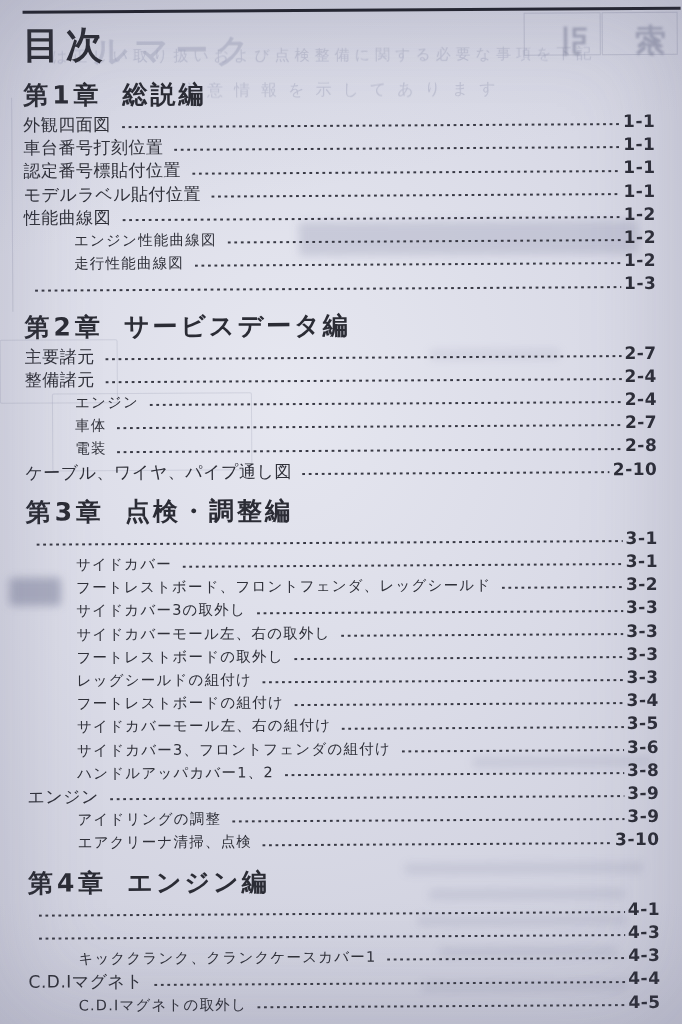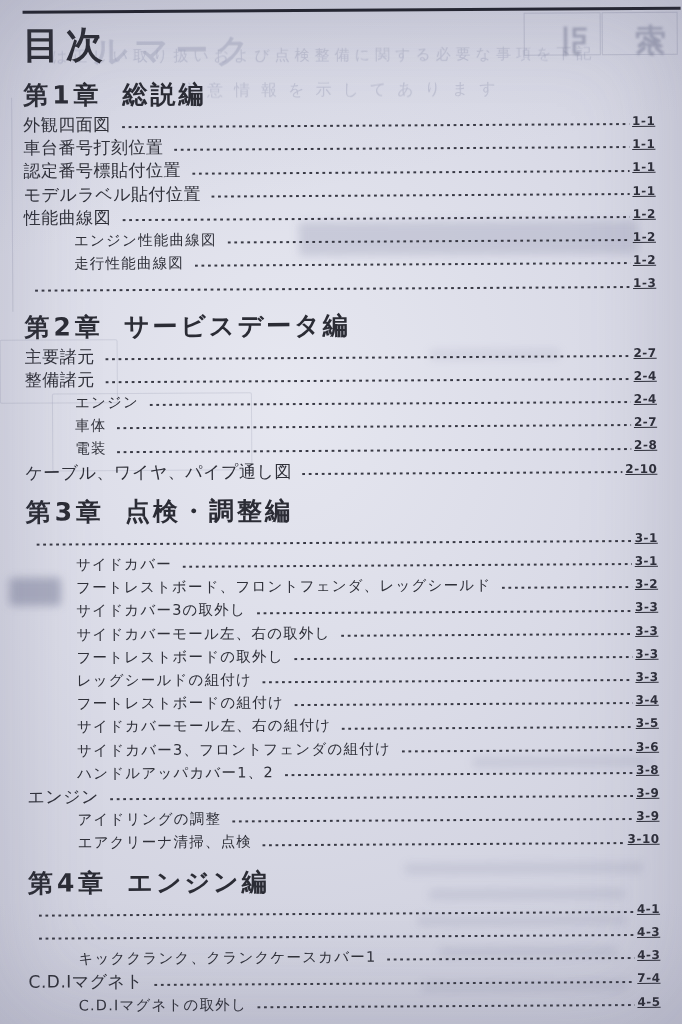--- a/index.html
+++ b/index.html
@@ -59,22 +59,22 @@
     color:#2b2c35;}
   .ch-num{letter-spacing:4px;}
   .ch-name{margin-left:20px;letter-spacing:3px;}
   .toc-row{display:flex;align-items:flex-end;line-height:23.2px;}
   .toc-row .label{font-size:17px;letter-spacing:0.5px;white-space:nowrap;}
   .toc-row.sub{padding-left:50px;}
   .toc-row.sub .label{font-size:14.5px;letter-spacing:1.2px;}
   .dots{flex:1 1 auto;min-width:16px;height:8px;margin:0 3px 5px 9px;align-self:flex-end;
     background-image:radial-gradient(circle,#383944 1.15px,transparent 1.5px);
     background-size:6.5px 8px;background-repeat:repeat-x;background-position:left center;}
-  .pagenum{font-size:12px;font-weight:bold;letter-spacing:0.5px;white-space:nowrap;
-    color:#2c2d37;text-decoration:underline;}
+  .pagenum{font-size:17px;font-weight:bold;letter-spacing:0.5px;white-space:nowrap;
+    color:#2c2d37;}
 </style>
 </head>
 <body>
 
 <div class="page">
   <div class="tilt">
 
     <div class="bleed">
       <span class="ghost-text ghost-title">ルマーク</span>
       <span class="ghost-text ghost-line1">は正しい取り扱いおよび点検整備に関する必要な事項を下記</span>
@@ -258,21 +258,21 @@
               <span class="pagenum">4-3</span>
             </div>
             <div class="toc-row sub">
               <span class="label">キッククランク、クランクケースカバー1</span>
               <span class="dots"></span>
               <span class="pagenum">4-3</span>
             </div>
             <div class="toc-row">
               <span class="label">C.D.Iマグネト</span>
               <span class="dots"></span>
-              <span class="pagenum">7-4</span>
+              <span class="pagenum">4-4</span>
             </div>
             <div class="toc-row sub">
               <span class="label">C.D.Iマグネトの取外し</span>
               <span class="dots"></span>
               <span class="pagenum">4-5</span>
             </div>
           </section>
         </main>
     </div>
 

